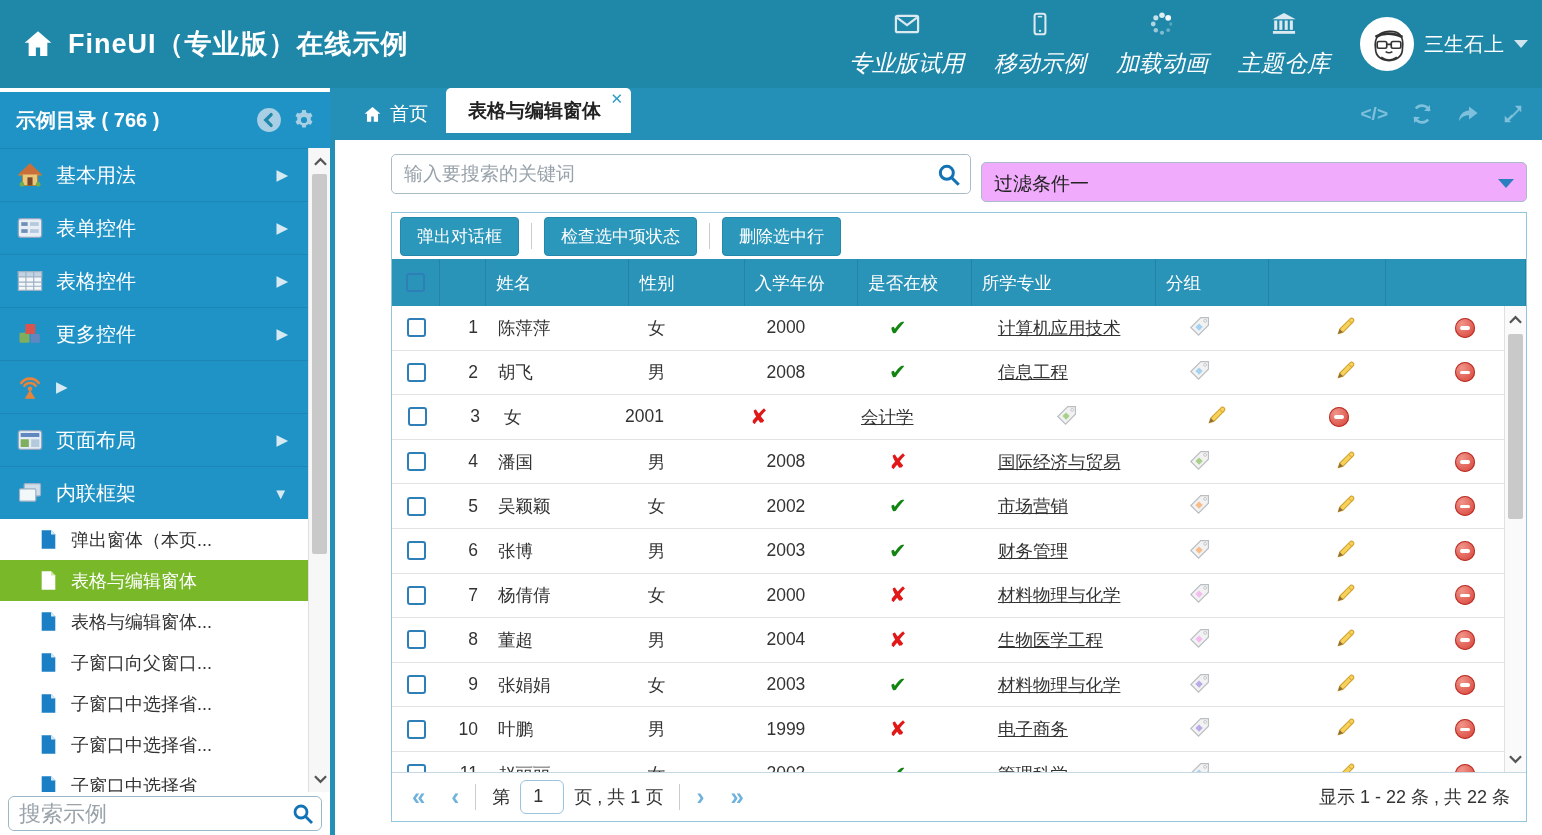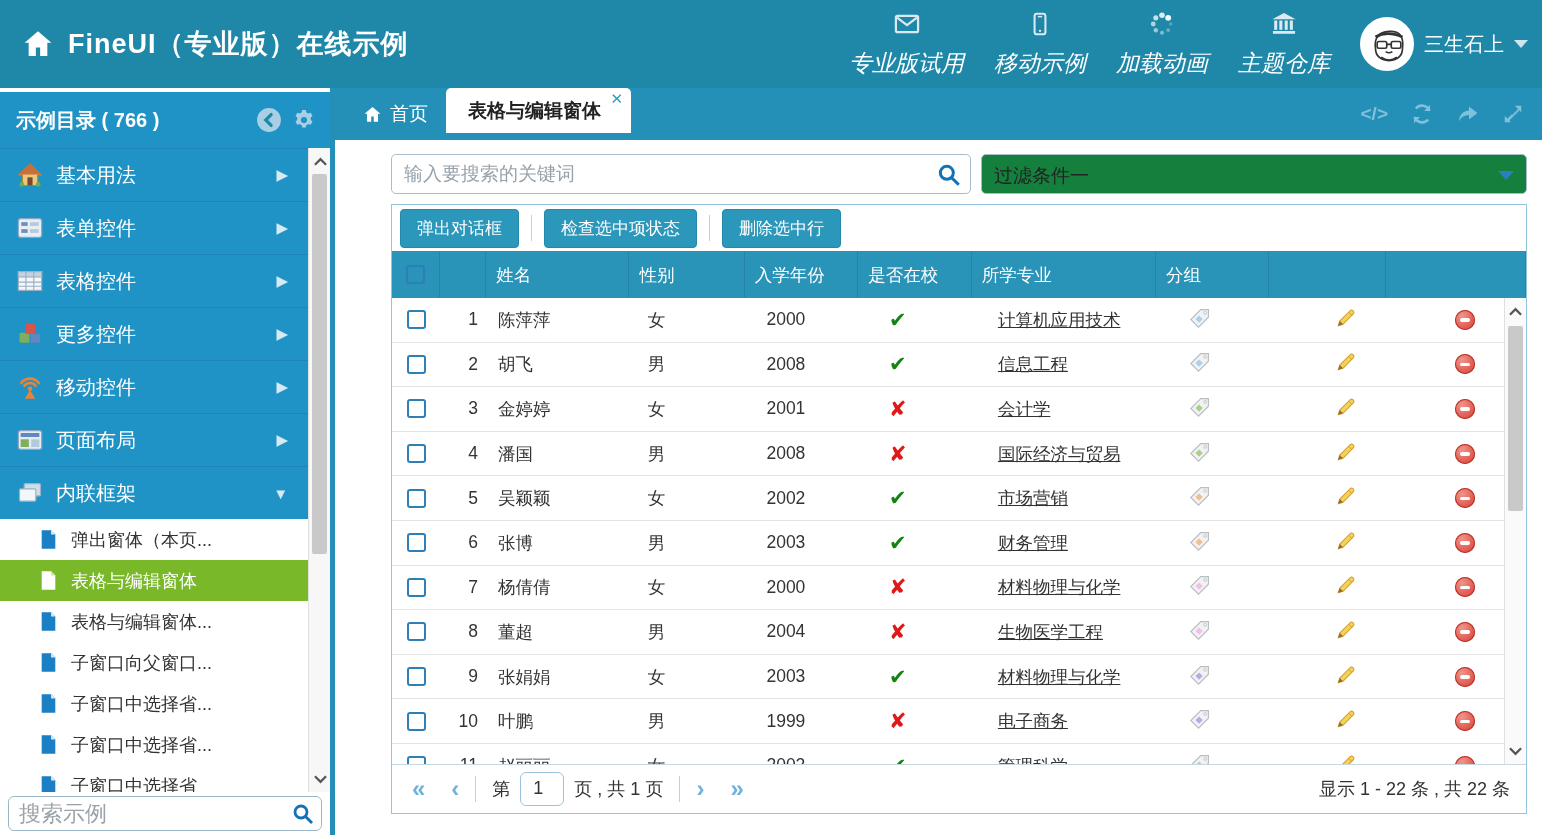--- a/index.html
+++ b/index.html
@@ -62,21 +62,21 @@
   .strip-icons .sic { cursor:pointer; display:flex; color:#7fc0dc; font-weight:bold; font-size:20px; }
 
   .content { position:relative;padding-left:46px; }
   .filter-row { display:flex; margin:14px 15px 0 10px; gap:10px; }
   .inp-wrap { position:relative; width:580px; height:40px; border:1px solid #a9bcc8; border-radius:5px; background:#fff; }
   .inp-wrap input { position:absolute; inset:0; border:0; outline:0; border-radius:5px;
     padding:0 40px 0 12px; font-size:19px; color:#333; font-family:inherit; }
   .inp-wrap input::placeholder { color:#98a2aa; }
   .inp-wrap .mag { position:absolute; right:8px; top:7px; cursor:pointer; }
   .dd-wrap { position:relative; flex:1; height:40px; border:1px solid #a9bcc8; border-radius:5px;
-    background:#15803d; cursor:pointer; }
+    background:#f0abfc; cursor:pointer;margin-top:8px; }
   .dd-val { position:absolute; left:12px; top:8px; font-size:19px; color:#222; }
   .dd-caret { position:absolute; right:12px; top:16px; width:0; height:0;
     border-left:8px solid transparent; border-right:8px solid transparent; border-top:9px solid #2a7fc0; }
 
   .panel { margin:10px 15px 0 10px; border:1px solid #94c4de; height:610px; position:relative; background:#fff; }
   .gtoolbar { height:46px; display:flex; align-items:center; padding-left:8px; }
   .gbtn { background:#2b97bb; color:#fff; border:1px solid #2388ac; border-radius:4px;
     font-size:17px; padding:7px 16px; cursor:pointer; font-family:inherit; }
   .gsep { width:1px; height:26px; background:#ccc; margin:0 12px; }
   .ghead { height:47px; background:#2a93b8; display:flex; }
@@ -240,21 +240,20 @@
             </svg></span>
           <span class="ml">更多控件</span>
           <span class="menu-arrow">▶</span>
         </div>
         <div class="menu-item">
           <span class="mi"><svg width="28" height="28" viewBox="0 0 24 24">
               <path d="M4.5 8.5a9.5 9.5 0 0115 0M7.2 11a6 6 0 019.6 0" stroke="#e8833a" stroke-width="2.2" fill="none" stroke-linecap="round"></path>
               <circle cx="12" cy="13.5" r="1.9" fill="#e8833a"></circle>
               <path d="M12 14.5L7.5 22h9z" fill="#e8833a"></path>
             </svg></span>
-          <span class="ml">移动控件</span>
           <span class="menu-arrow">▶</span>
         </div>
         <div class="menu-item">
           <span class="mi"><svg width="28" height="28" viewBox="0 0 24 24">
               <rect x="2" y="4" width="20" height="16" rx="2" fill="#e3ecf4" stroke="#8fa6c0"></rect>
               <rect x="4" y="6" width="16" height="3.4" fill="#5f87c0"></rect>
               <rect x="4" y="11.4" width="7" height="6.6" fill="#7fae5c"></rect>
               <rect x="13" y="11.4" width="7" height="6.6" fill="#b5c9dd"></rect>
             </svg></span>
           <span class="ml">页面布局</span>
@@ -516,21 +515,20 @@
             </div>
             <div class="c" style="width: 124px; justify-content: center;">
               <span class="del"></span>
             </div>
           </div>
           <div class="grow">
             <div class="c" style="width: 50px; justify-content: center;">
               <span class="cbx row"></span>
             </div>
             <div class="c num" style="width: 48px;">3</div>
-            <div class="c txt" style="width: 149px; padding-left: 10px;">金婷婷</div>
             <div class="c txt" style="width: 120px; padding-left: 14px;">女</div>
             <div class="c txt" style="width: 118px; padding-left: 15px;">2001</div>
             <div class="c" style="width: 118px; padding-left: 22px;">
               <span class="cx">✘</span>
             </div>
             <div class="c major" style="width: 192px; padding-left: 15px;">
               <a>会计学</a>
             </div>
             <div class="c" style="width: 118px; padding-left: 18px;">
               <span><svg width="22" height="22" viewBox="0 0 24 24">

